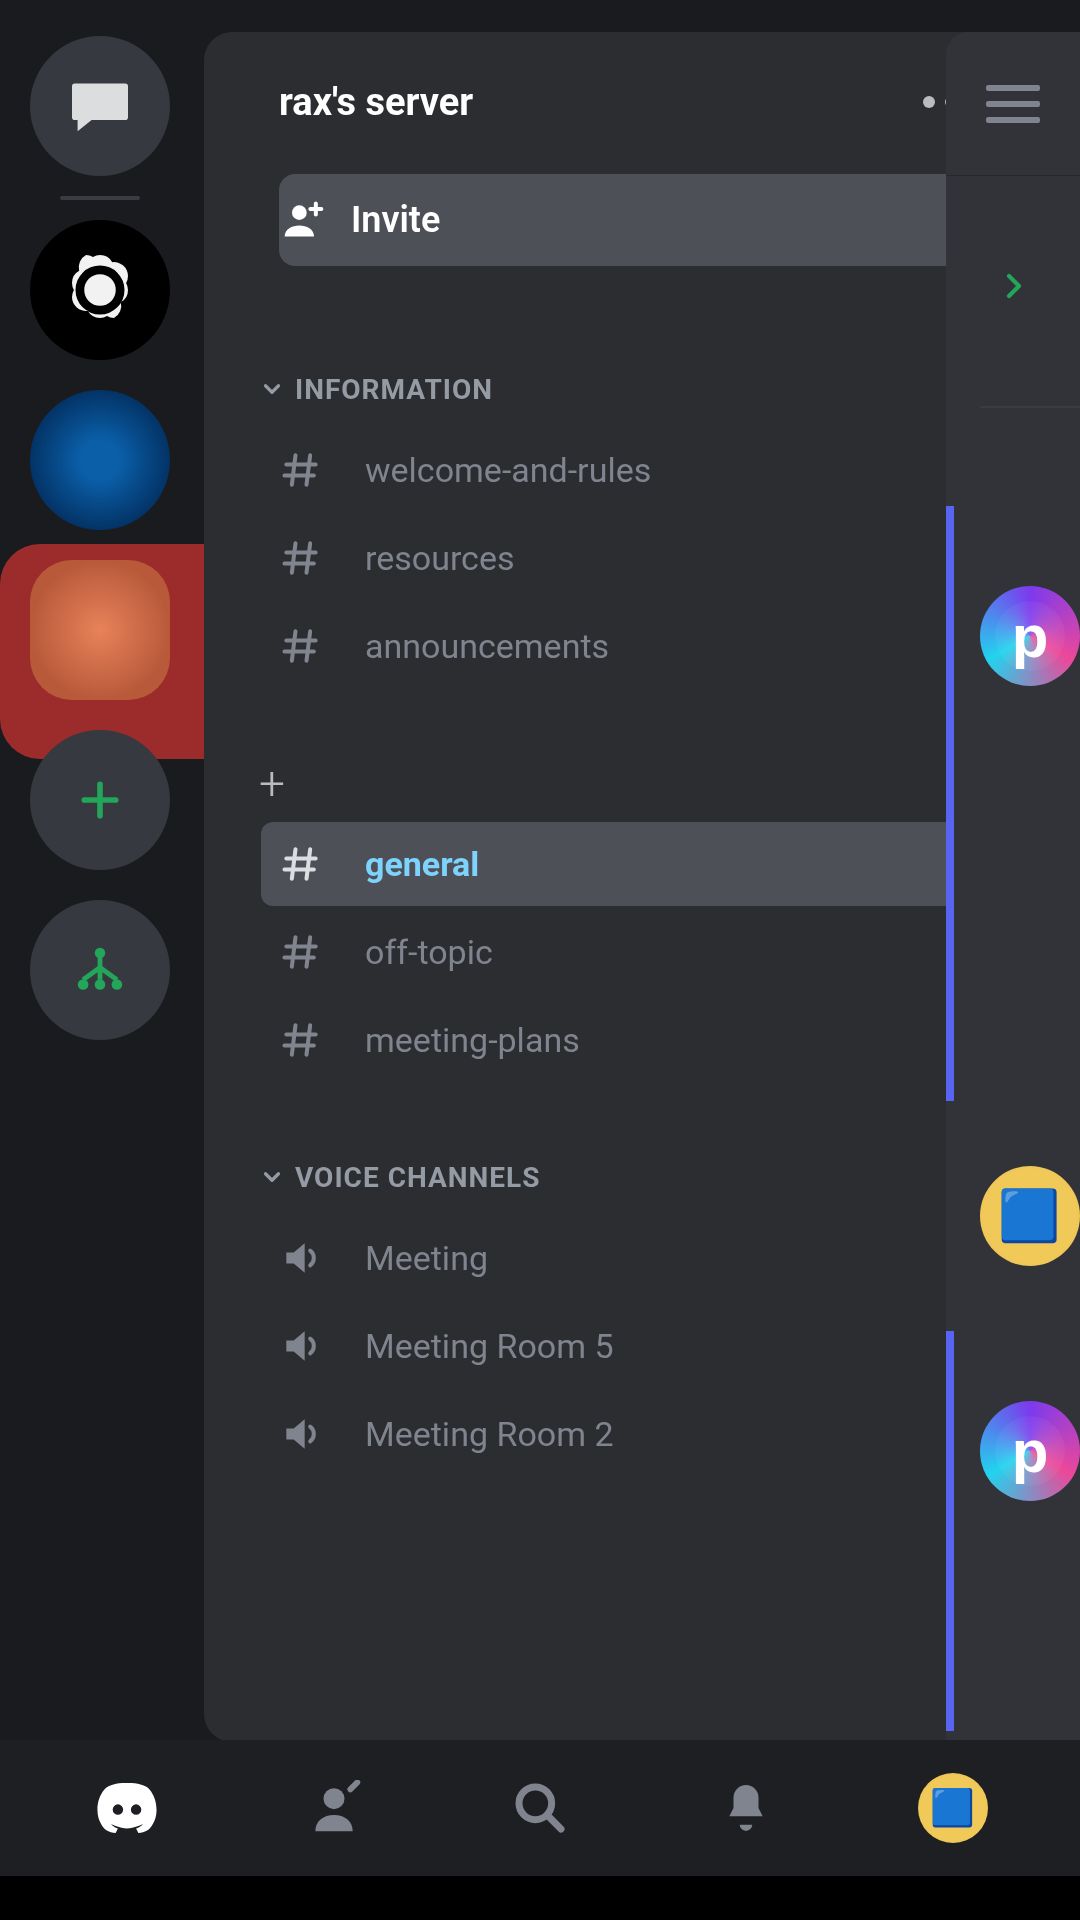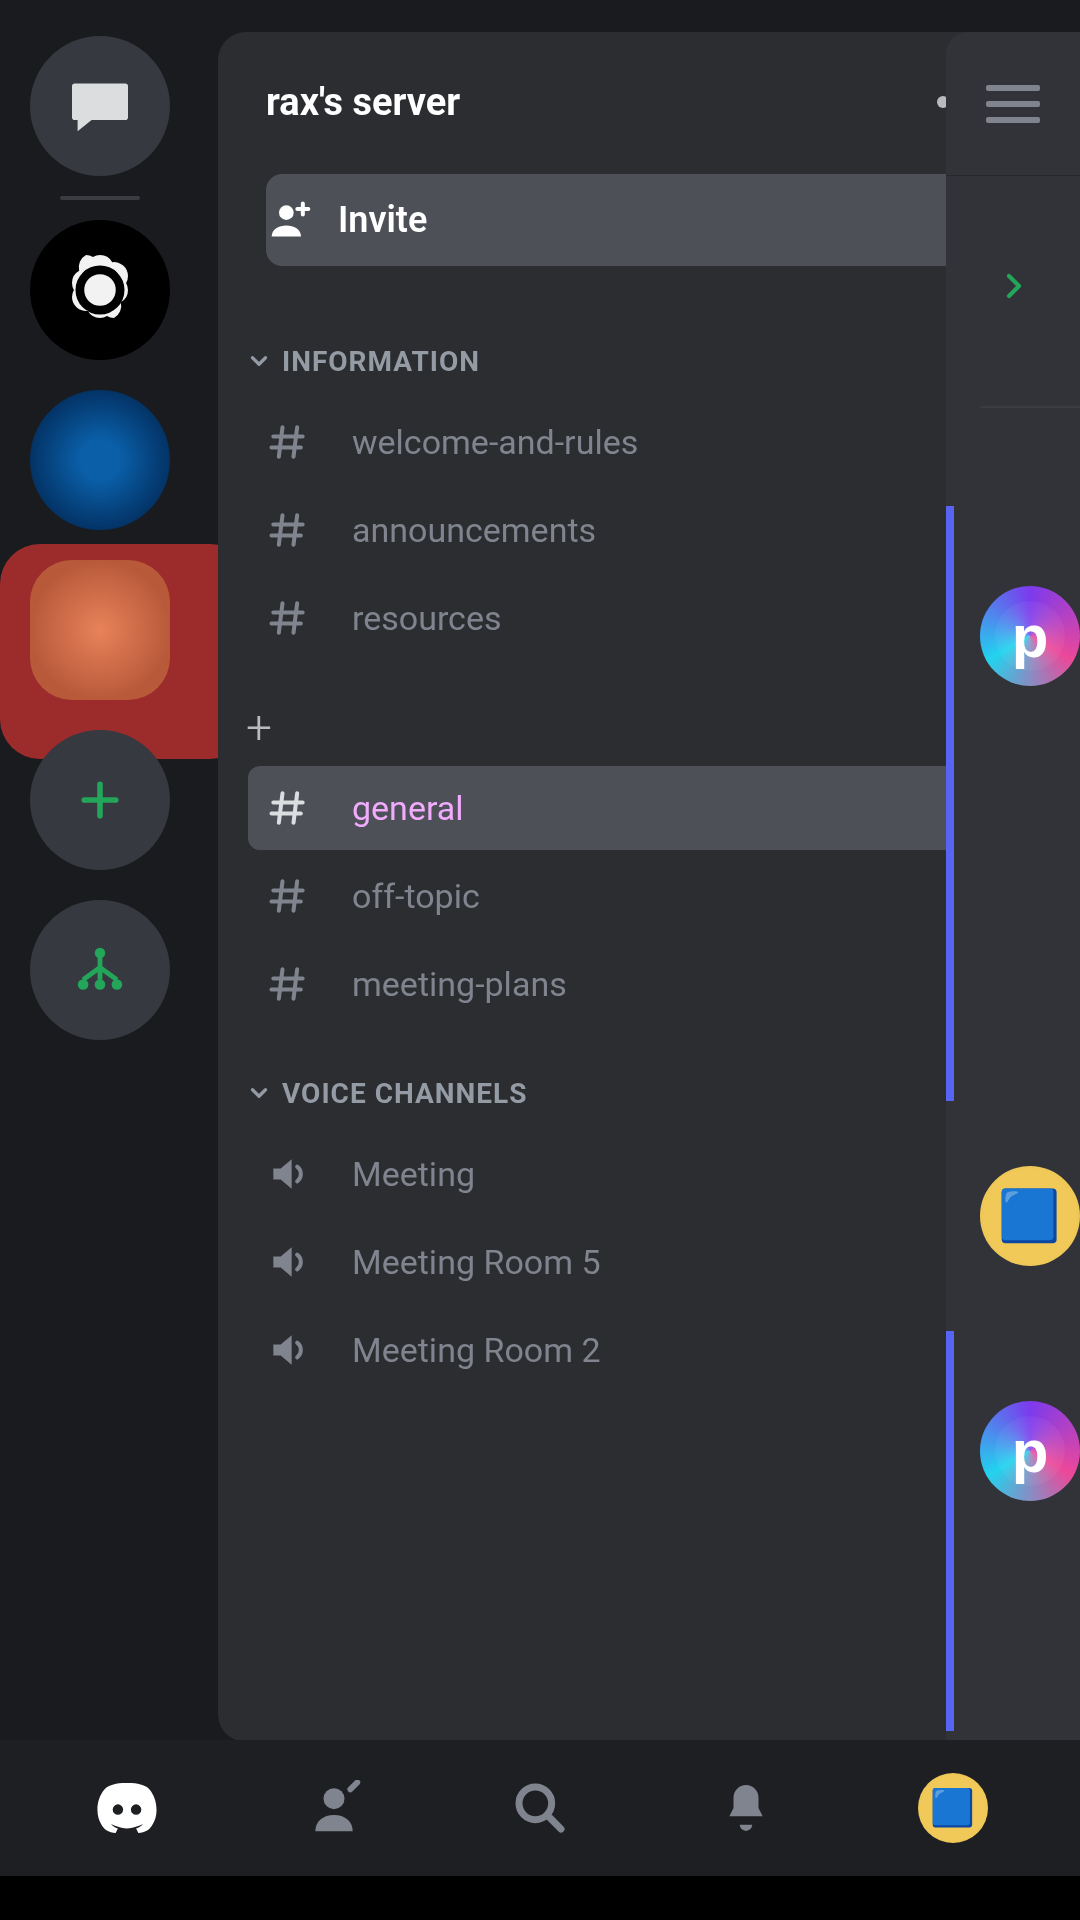--- a/index.html
+++ b/index.html
@@ -64,27 +64,28 @@
   width: 80px;
   height: 4px;
   background: #3a3c42;
   border-radius: 2px;
   margin-top: -10px;
   margin-bottom: -10px;
 }
 
 .channel-panel {
   position: absolute;
-  left: 218px;
+  left: 204px;
   top: 32px;
   width: 811px;
   height: 1710px;
   background: #2b2d31;
   border-radius: 28px;
   overflow: hidden;
+  padding-left: 27px;
 }
 
 .server-header {
   display: flex;
   align-items: center;
   justify-content: space-between;
   padding: 48px 36px 30px 48px;
 }
 
 .server-title {
@@ -111,20 +112,21 @@
 }
 .invite-btn span.lbl { font-size: 36px; font-weight: 600; color: #fff; }
 
 .category {
   padding: 20px 24px 8px 20px;
 }
 .category-header {
   display: flex;
   justify-content: space-between;
   padding: 8px 8px 8px 8px;
+  margin-top: 28px;
 }
 .category-left {
   display: flex;
   align-items: center;
   gap: 10px;
 }
 .category-title {
   font-size: 28px;
   font-weight: 700;
   color: #949ba4;
@@ -137,21 +139,21 @@
 .channel {
   display: flex;
   align-items: center;
   gap: 42px;
   padding: 20px 18px;
   margin: 4px 10px;
   border-radius: 12px;
   cursor: pointer;
 }
 .channel.active { background: #4e5058; }
-.channel.active .channel-name { color: #f0abfc; font-weight: 400; }
+.channel.active .channel-name { color: #7dd3fc; font-weight: 700; }
 .hash, .speaker { color: #80848e; flex-shrink: 0; }
 .channel.active .hash { color: #dbdee1; }
 .channel-name { font-size: 34px; color: #80848e; }
 
 .right-edge {
   position: absolute;
   left: 946px;
   top: 32px;
   width: 134px;
   height: 1710px;
@@ -286,27 +288,27 @@
         <div class="channel">
           <svg class="hash" width="44" height="44" viewBox="0 0 24 24">
             <path stroke="currentColor" stroke-width="2.2" stroke-linecap="round" d="M9 4L7 20M17 4l-2 16M4 9h16M3 15h16"></path>
           </svg>
           <span class="channel-name">welcome-and-rules</span>
         </div>
         <div class="channel">
           <svg class="hash" width="44" height="44" viewBox="0 0 24 24">
             <path stroke="currentColor" stroke-width="2.2" stroke-linecap="round" d="M9 4L7 20M17 4l-2 16M4 9h16M3 15h16"></path>
           </svg>
+          <span class="channel-name">resources</span>
+        </div>
+        <div class="channel">
+          <svg class="hash" width="44" height="44" viewBox="0 0 24 24">
+            <path stroke="currentColor" stroke-width="2.2" stroke-linecap="round" d="M9 4L7 20M17 4l-2 16M4 9h16M3 15h16"></path>
+          </svg>
           <span class="channel-name">announcements</span>
-        </div>
-        <div class="channel">
-          <svg class="hash" width="44" height="44" viewBox="0 0 24 24">
-            <path stroke="currentColor" stroke-width="2.2" stroke-linecap="round" d="M9 4L7 20M17 4l-2 16M4 9h16M3 15h16"></path>
-          </svg>
-          <span class="channel-name">resources</span>
         </div>
       </div>
       <div class="category">
         <div class="category-header">
     <span class="plus-icon">+</span>
         </div>
         <div class="channel active">
           <svg class="hash" width="44" height="44" viewBox="0 0 24 24">
             <path stroke="currentColor" stroke-width="2.2" stroke-linecap="round" d="M9 4L7 20M17 4l-2 16M4 9h16M3 15h16"></path>
           </svg>

